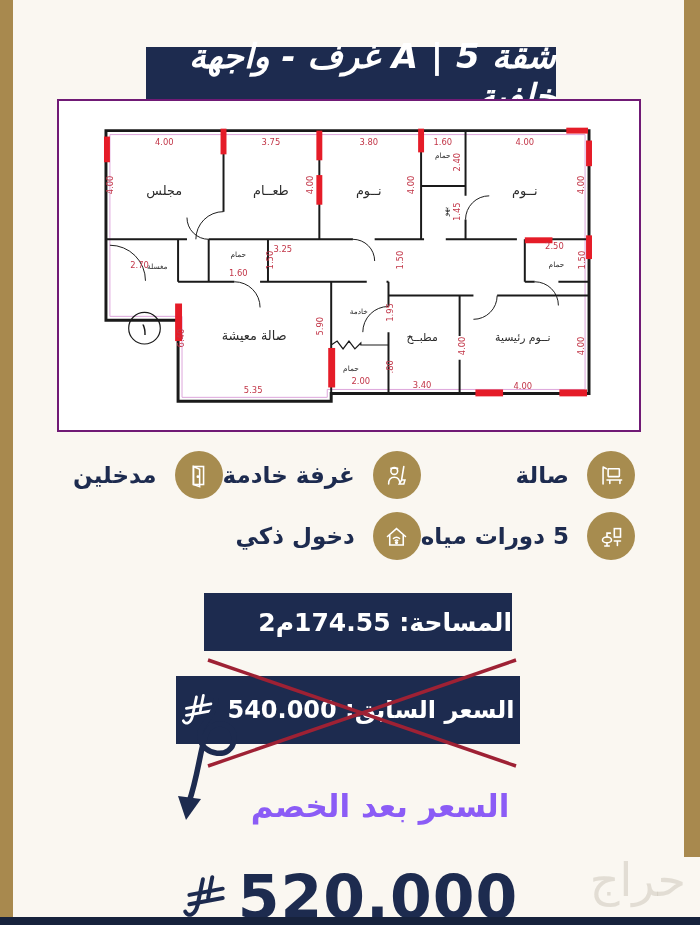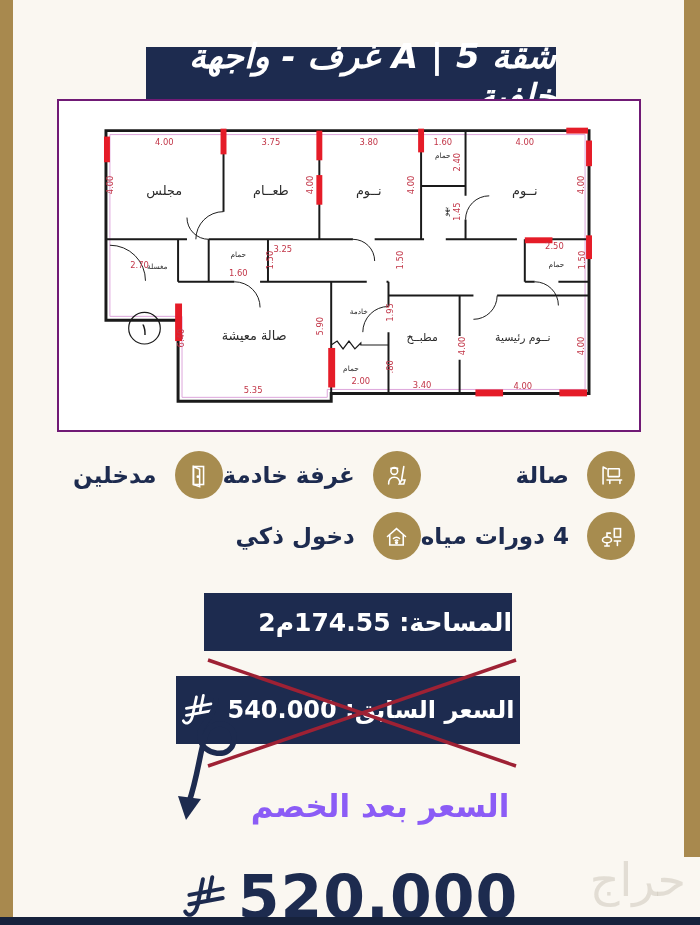--- a/index.html
+++ b/index.html
@@ -208,21 +208,21 @@
   </div>
   <div class="feature">
     <span class="ficon">
       <svg width="27" height="27" viewBox="0 0 24 24" fill="none" stroke="#fff" stroke-width="1.4" stroke-linecap="round">
         <ellipse cx="8" cy="15" rx="4" ry="2.5"></ellipse>
           <path d="M8,17.5 v3 M6,20.5 h4 M8,12.5 v-3.5 h3"></path>
           <rect x="14.5" y="5" width="5.5" height="7.5"></rect>
           <path d="M14.5,16 h5.5 M17.25,16 v4"></path>
       </svg>
     </span>
-    <span class="flabel">4 دورات مياه</span>
+    <span class="flabel">5 دورات مياه</span>
   </div>
   <div class="feature">
     <span class="ficon">
       <svg width="27" height="27" viewBox="0 0 24 24" fill="none" stroke="#fff" stroke-width="1.4" stroke-linecap="round">
         <path d="M4,12 L12,5 L20,12 M6,10.5 V19.5 H18 V10.5"></path>
           <path d="M9.3,13.8 a3.8,3.8 0 0 1 5.4,0 M10.9,15.6 a1.6,1.6 0 0 1 2.2,0"></path>
           <circle cx="12" cy="17.4" r="0.8" fill="#fff"></circle>
       </svg>
     </span>
     <span class="flabel">دخول ذكي</span>

